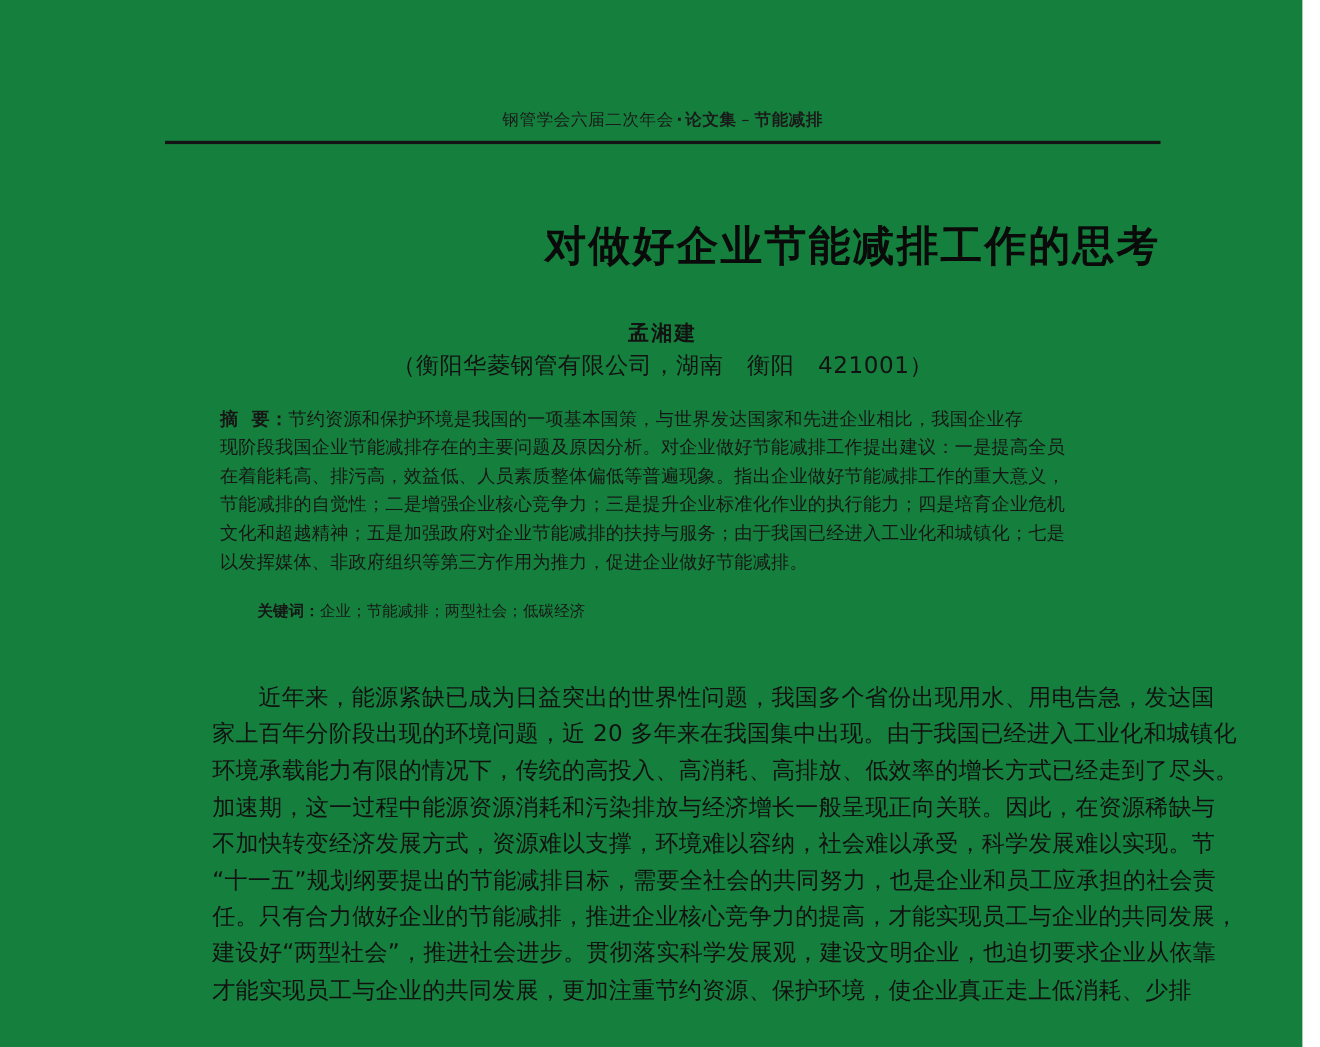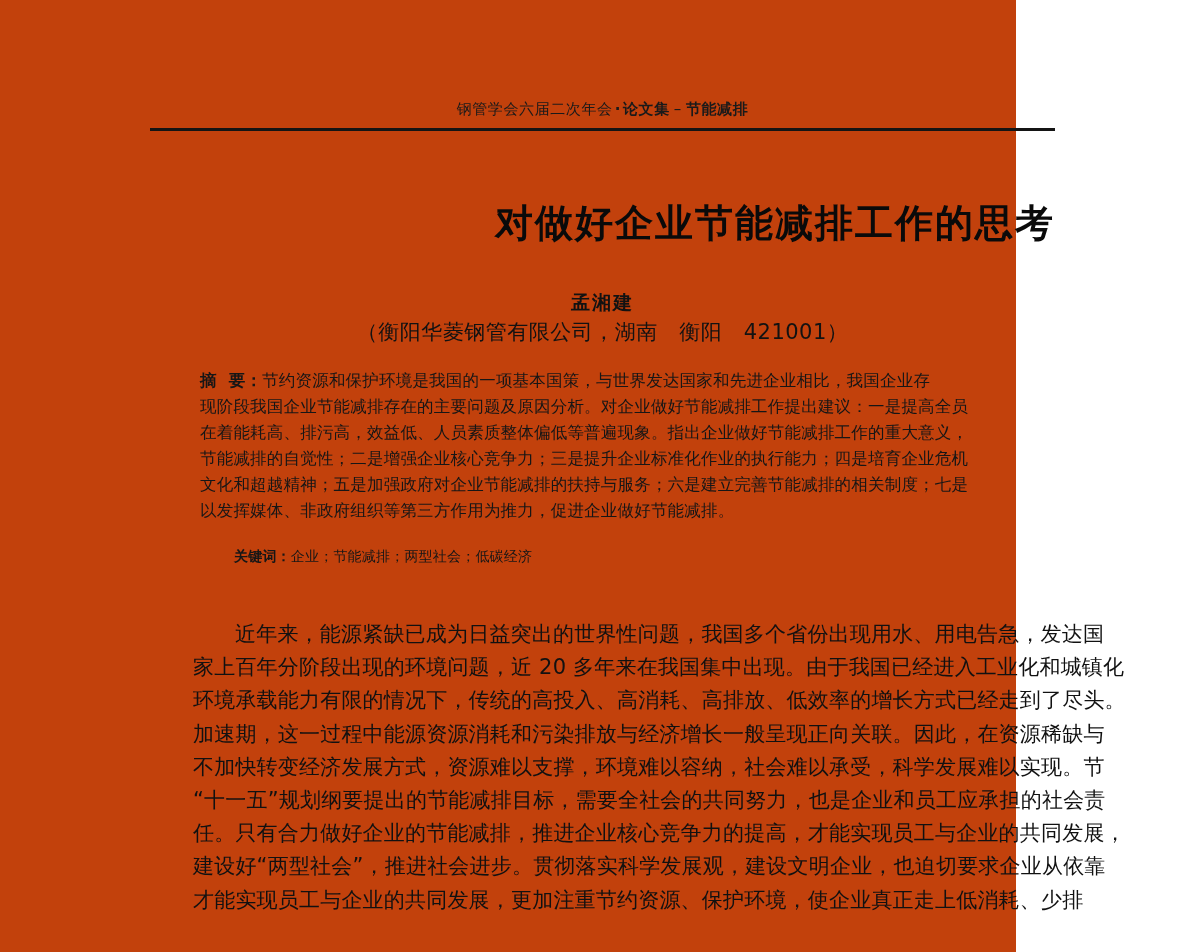--- a/index.html
+++ b/index.html
@@ -12,23 +12,23 @@
     height: 952px;
     overflow: hidden;
     font-family: "DejaVu Sans", "Liberation Sans", sans-serif;
     color: #111111;
     position: relative;
   }
 
   .page {
     position: absolute;
     left: 0; top: 0;
-    width: 1016px;
+    width: 1184px;
     height: 952px;
-    background: #c2410c;
+    background: #15803d;
   }
 
   
   .running-header {
     position: absolute;
     left: 150px;
     top: 100px;
     width: 905px;
     text-align: center;
     font-size: 15px;
@@ -151,21 +151,21 @@
   <div class="doc-title">对做好企业节能减排工作的思考</div>
 
   <div class="author">孟湘建</div>
   <div class="affiliation">（衡阳华菱钢管有限公司，湖南　衡阳　421001）</div>
 
   <div class="abstract">
     <div class="abs-line first"><span class="abs-label"><span>摘</span><span class="gap"></span><span>要：</span></span><span>节约资源和保护环境是我国的一项基本国策，与世界发达国家和先进企业相比，我国企业存</span></div>
     <div class="abs-line">现阶段我国企业节能减排存在的主要问题及原因分析。对企业做好节能减排工作提出建议：一是提高全员</div>
     <div class="abs-line">在着能耗高、排污高，效益低、人员素质整体偏低等普遍现象。指出企业做好节能减排工作的重大意义，</div>
     <div class="abs-line">节能减排的自觉性；二是增强企业核心竞争力；三是提升企业标准化作业的执行能力；四是培育企业危机</div>
-    <div class="abs-line">文化和超越精神；五是加强政府对企业节能减排的扶持与服务；六是建立完善节能减排的相关制度；七是</div>
+    <div class="abs-line">文化和超越精神；五是加强政府对企业节能减排的扶持与服务；由于我国已经进入工业化和城镇化；七是</div>
     <div class="abs-line">以发挥媒体、非政府组织等第三方作用为推力，促进企业做好节能减排。</div>
 
     <div class="kw-line"><span class="kw-label">关键词：</span><span>企业；节能减排；两型社会；低碳经济</span></div>
   </div>
 
   <div class="body-text">
     <div class="body-line indent">近年来，能源紧缺已成为日益突出的世界性问题，我国多个省份出现用水、用电告急，发达国</div>
     <div class="body-line">家上百年分阶段出现的环境问题，近 20 多年来在我国集中出现。由于我国已经进入工业化和城镇化</div>
     <div class="body-line">环境承载能力有限的情况下，传统的高投入、高消耗、高排放、低效率的增长方式已经走到了尽头。</div>
     <div class="body-line">加速期，这一过程中能源资源消耗和污染排放与经济增长一般呈现正向关联。因此，在资源稀缺与</div>

